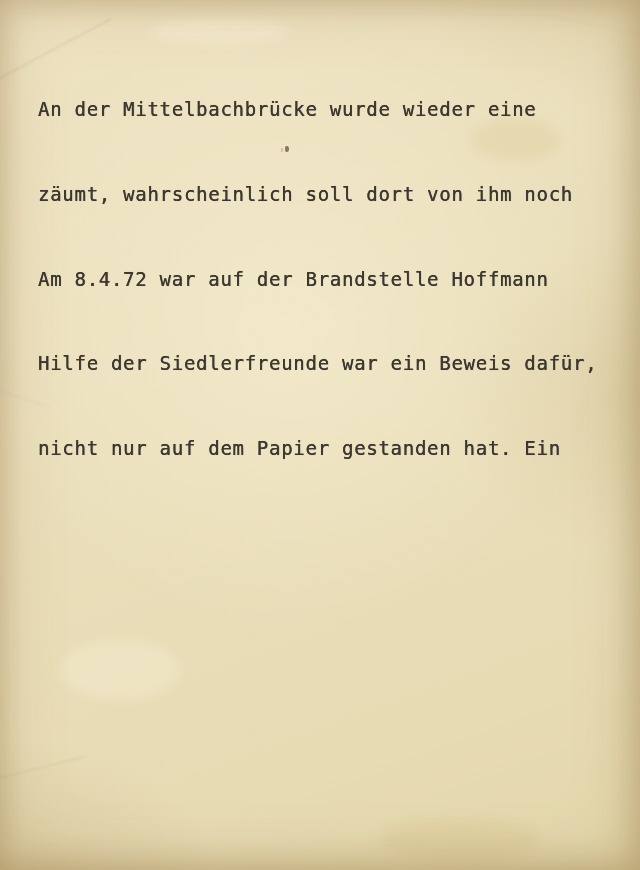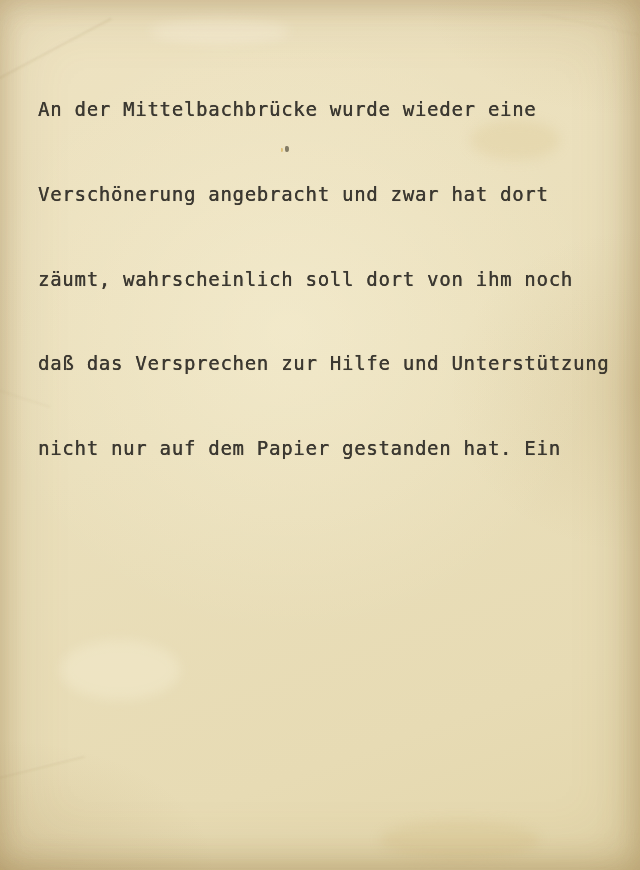--- a/index.html
+++ b/index.html
@@ -125,23 +125,23 @@
   <div class="blotch blotch-3"></div>
   <div class="blotch blotch-4"></div>
 
   <div class="crease crease-topleft"></div>
   <div class="crease crease-left-mid"></div>
   <div class="crease crease-bottomleft"></div>
   <div class="crease crease-topright"></div>
 
   <div class="text-block">
     <div class="text-line">An der Mittelbachbrücke wurde wieder eine</div>
-    <div class="text-line">Verschönerung angebracht und zwar hat dort</div>
     <div class="text-line">zäumt, wahrscheinlich soll dort von ihm noch</div>
-    <div class="text-line">daß das Versprechen zur Hilfe und Unterstützung</div>
+    <div class="text-line">Am 8.4.72 war auf der Brandstelle Hoffmann</div>
+    <div class="text-line">Hilfe der Siedlerfreunde war ein Beweis dafür,</div>
     <div class="text-line">nicht nur auf dem Papier gestanden hat. Ein</div>
     
     
     
     
     
     
     
     
     

